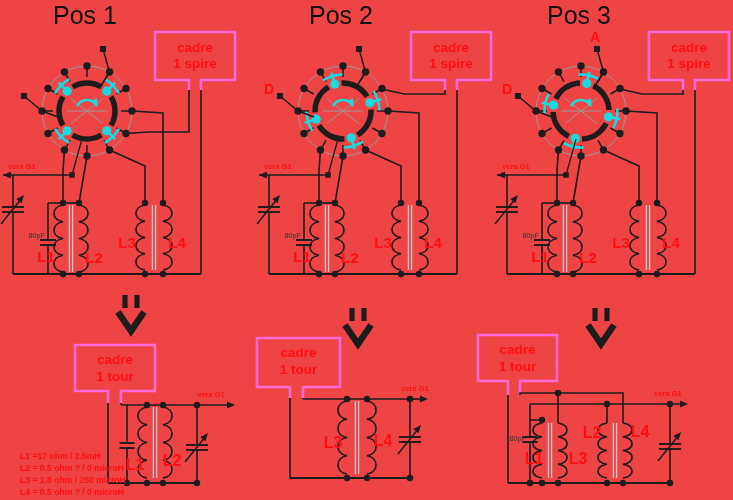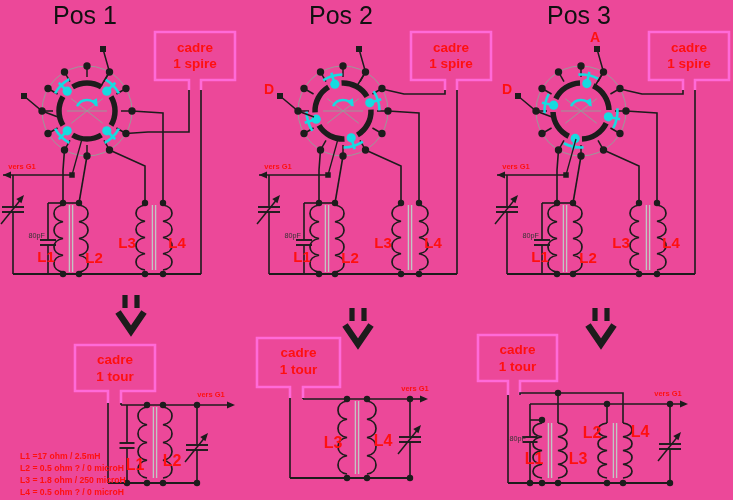--- a/index.html
+++ b/index.html
@@ -1,16 +1,16 @@
 <!DOCTYPE html>
 <html><head>
 <meta charset="utf-8">
 <style>
   html,body{margin:0;padding:0;background:#ffffff;}
-  #stage{position:relative;width:733px;height:500px;background:#ec4899;overflow:hidden;}
+  #stage{position:relative;width:733px;height:500px;background:#ef4444;overflow:hidden;}
   svg{position:absolute;left:0;top:0;}
   text{font-family:"Liberation Sans","DejaVu Sans",sans-serif;}
 </style>
 </head>
 <body>
 
 <div id="stage">
   <svg id="scene" width="733" height="500" viewBox="0 0 733 500">
       <g>
         <text x="85" y="24" font-size="25" fill="#111111" font-weight="500" text-anchor="middle">Pos 1</text>

